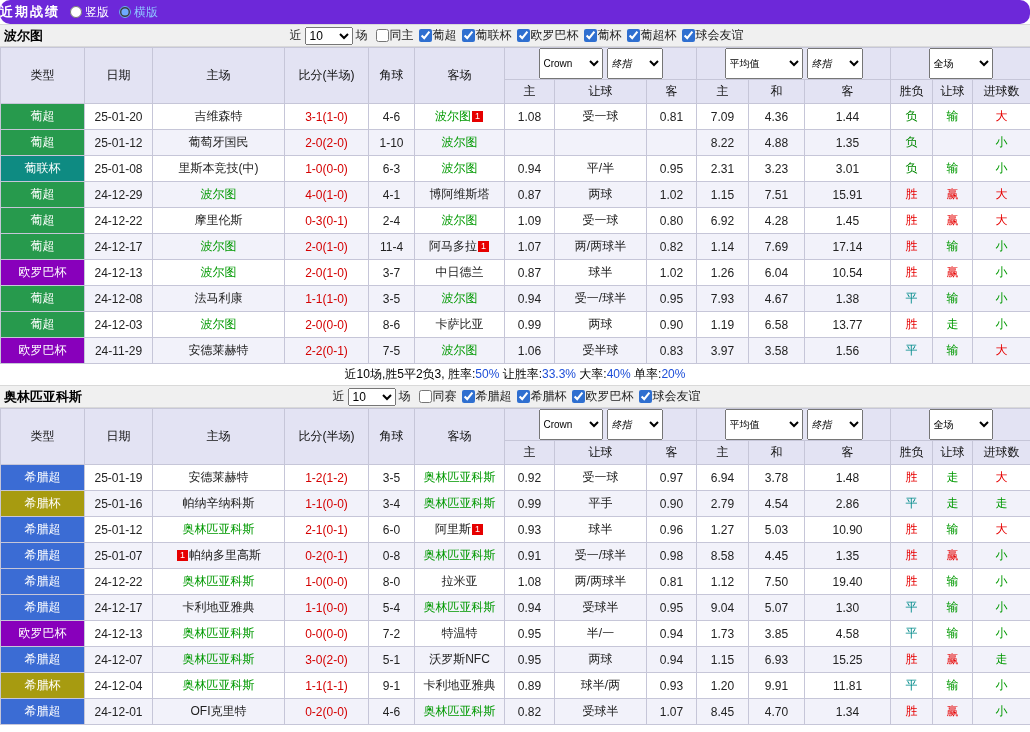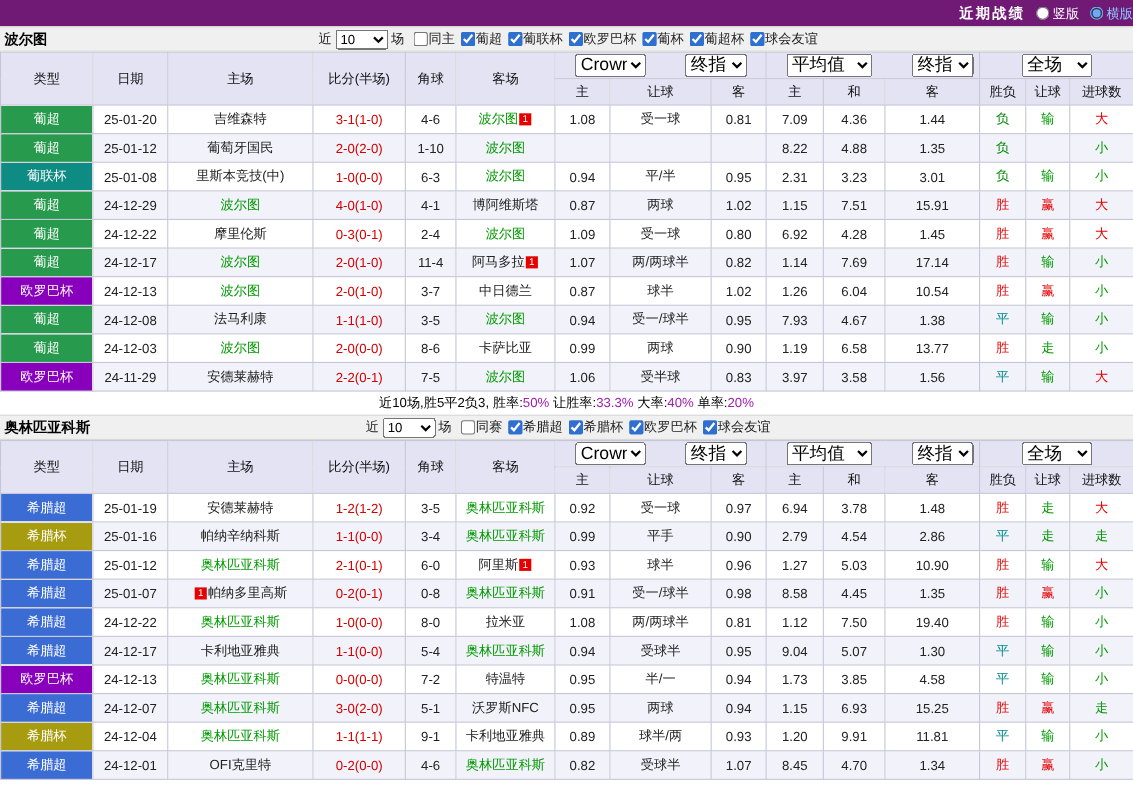--- a/index.html
+++ b/index.html
@@ -1,42 +1,42 @@
 <!DOCTYPE html>
 <html><head>
 <meta charset="utf-8">
 <style>
   *{box-sizing:border-box;}
   html,body{margin:0;padding:0;}
   body{width:1030px;background:#fff;font-family:"Liberation Sans","DejaVu Sans",sans-serif;font-size:12px;color:#222;}
-  .topbar{height:24px;background:#701a75;color:#fff;display:flex;align-items:center;justify-content:flex-end;gap:10px;}
+  .topbar{height:24px;background:#6d28d9;color:#fff;display:flex;align-items:center;justify-content:flex-start;gap:10px;border-radius:10px;}
   .topbar .title{font-weight:bold;font-size:13px;letter-spacing:2px;}
   .topbar label{display:inline-flex;align-items:center;gap:3px;cursor:pointer;}
   .topbar input[type=radio]{width:12px;height:12px;margin:0;accent-color:#6fa8ff;}
   .topbar .sel span{color:#8fc3ff;}
   .filterbar{position:relative;height:23px;background:#f0f0f0;border-top:1px solid #d9d9d9;border-bottom:1px solid #d9d9d9;display:flex;align-items:center;justify-content:center;}
   .teamname{position:absolute;left:4px;font-weight:bold;font-size:13px;color:#000;}
   .filters{display:flex;align-items:center;}
   .filters select{height:18px;font-size:12px;}
   .filters .lbl{margin:0 3px;}
   .filters label{display:inline-flex;align-items:center;cursor:pointer;}
   .filters input[type=checkbox]{width:13px;height:13px;margin:0 1px 0 5px;accent-color:#2f6fd0;}
   table{width:1030px;border-collapse:collapse;table-layout:fixed;}
   th,td{border:1px solid #c6c6d8;text-align:center;padding:0;overflow:hidden;white-space:nowrap;}
   thead th{background:#e3e3f3;height:24px;font-weight:normal;color:#111;}
-  .selcell select{height:21px;font-size:16px;margin:0 18px;}
-  .sel-count{width:48px;} .sel-book{width:64px;} .sel-final{width:56px;} .sel-avg{width:78px;} .sel-full{width:64px;}
+  .selcell select{height:31px;font-size:10px;margin:0 2px;}
+  .sel-count{width:48px;} .sel-book{width:64px;} .sel-final{width:56px;font-style:italic;} .sel-avg{width:78px;} .sel-full{width:64px;}
   tbody td{height:26px;background:#fff;}
   tbody tr:nth-child(even) td{background:#f2f2fa;}
   td.type{color:#fff;}
   .focus{color:#009900;}
   td.score{color:#d40000;margin-top:12px;}
   .badge{display:inline-block;width:11px;height:11px;line-height:11px;background:#e60000;color:#fff;font-size:9px;margin:0 1px;vertical-align:1px;text-align:center;}
   .summary{height:21px;line-height:21px;text-align:center;color:#000;}
-  .summary .red{color:#a21caf;}
+  .summary .red{color:#1d4ed8;}
 </style>
 </head>
 <body>
 
 <header class="topbar">
   <span class="title">近期战绩</span>
   <label>
     <input type="radio" name="layout" style="">
     <span>竖版</span>
   </label>

